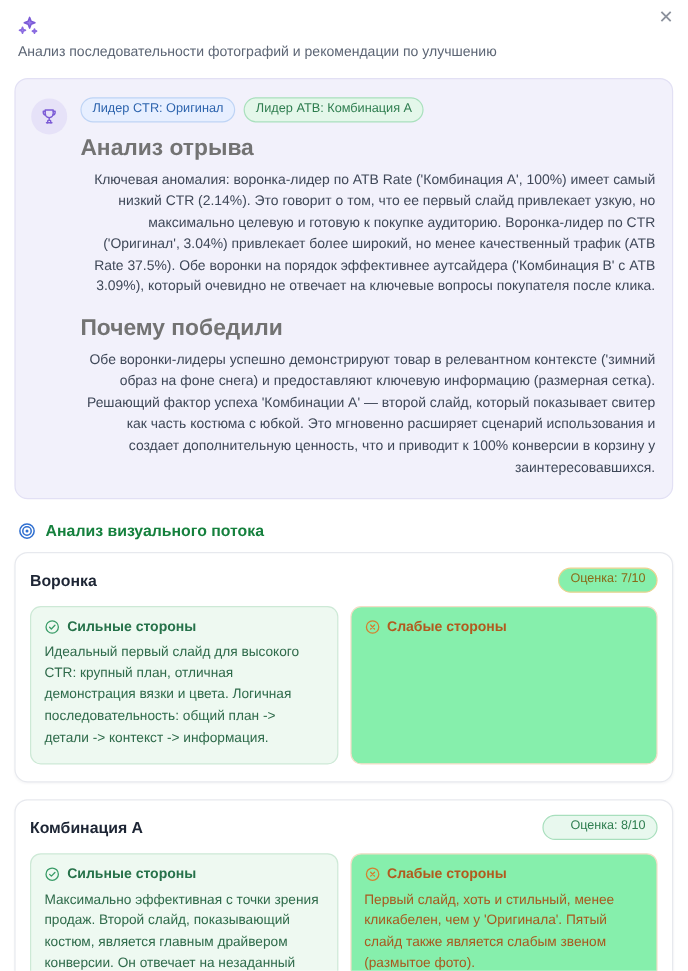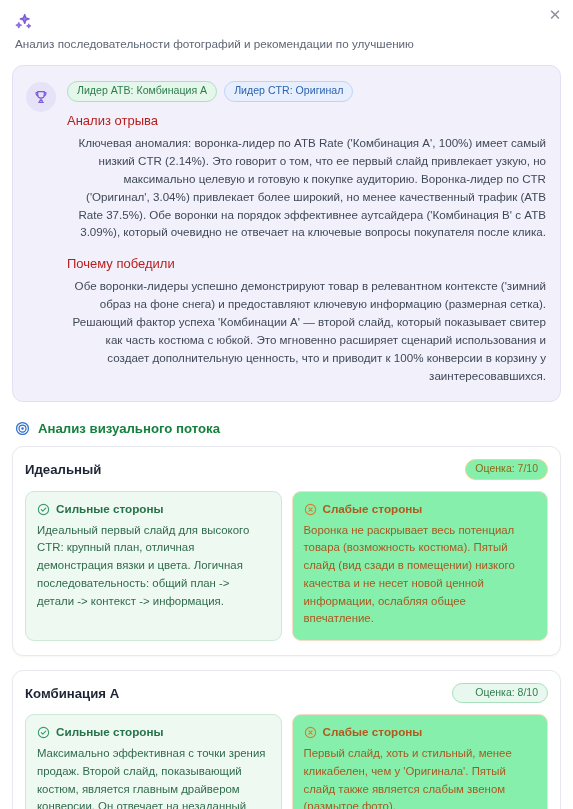--- a/index.html
+++ b/index.html
@@ -44,21 +44,21 @@
   .trophy-icon { width: 16px; height: 16px; display: block; }
   .insight-body { flex: 1 1 auto; min-width: 0; }
   .badge-row { display: flex; gap: 7px; margin: 1px 0 11px 0; flex-wrap: wrap; }
   .pill {
     font-size: 10.6px; padding: 3px 9px 4px 9px; border-radius: 999px;
     white-space: nowrap; line-height: 1.1;
   }
   .pill.blue  { background: #e7efff; border: 1px solid #bed4f5; color: #2c63ad; }
   .pill.green { background: #e4f7ea; border: 1px solid #a9e0bd; color: #2e7d4f; }
 
-  .insight-h { font-size: 13px; font-weight: normal; color: #b91c1c; margin: 0 0 6px 0; }
+  .insight-h { font-size: 19px; font-weight: bold; color: #737373; margin: 0 0 6px 0; }
   .insight-h.second { margin-top: 15px; }
   .insight-p {
     font-size: 11.6px; line-height: 1.55; color: #3f4858; margin: 0;
     text-align: right;
   }
 
   
   .section-head { display: flex; align-items: center; gap: 8px; margin: 19px 0 10px 3px; }
   .target-icon { width: 15px; height: 15px; display: block; flex: none; }
   .section-title { font-size: 13.2px; font-weight: bold; color: #15803d; }
@@ -118,22 +118,22 @@
           <path d="M17 5.5h2.4v1.6a3.2 3.2 0 0 1-2.9 3.1"></path>
           <path d="M12 13.5V17"></path>
           <path d="M8.6 20h6.8"></path>
           <path d="M9.8 20l.6-3h3.2l.6 3"></path>
         </svg>
       </span>
     </div>
 
     <div class="insight-body">
       <div class="badge-row">
+        <span class="pill blue">Лидер CTR: Оригинал</span>
         <span class="pill green">Лидер ATB: Комбинация А</span>
-        <span class="pill blue">Лидер CTR: Оригинал</span>
       </div>
 
       <h3 class="insight-h">Анализ отрыва</h3>
       <p class="insight-p">Ключевая аномалия: воронка-лидер по ATB Rate ('Комбинация А', 100%) имеет самый низкий CTR (2.14%). Это говорит о том, что ее первый слайд привлекает узкую, но максимально целевую и готовую к покупке аудиторию. Воронка-лидер по CTR ('Оригинал', 3.04%) привлекает более широкий, но менее качественный трафик (ATB Rate 37.5%). Обе воронки на порядок эффективнее аутсайдера ('Комбинация B' с ATB 3.09%), который очевидно не отвечает на ключевые вопросы покупателя после клика.</p>
 
       <h3 class="insight-h second">Почему победили</h3>
       <p class="insight-p">Обе воронки-лидеры успешно демонстрируют товар в релевантном контексте ('зимний образ на фоне снега) и предоставляют ключевую информацию (размерная сетка). Решающий фактор успеха 'Комбинации А' — второй слайд, который показывает свитер как часть костюма с юбкой. Это мгновенно расширяет сценарий использования и создает дополнительную ценность, что и приводит к 100% конверсии в корзину у заинтересовавшихся.</p>
     </div>
   </div>
 
@@ -143,21 +143,21 @@
         <circle cx="12" cy="12" r="9.5"></circle>
         <circle cx="12" cy="12" r="5.6"></circle>
         <circle cx="12" cy="12" r="2" fill="#2f6fd0" stroke="none"></circle>
       </svg>
     </span>
     <span class="section-title">Анализ визуального потока</span>
   </div>
 
   <div class="funnel-card">
     <div class="funnel-head">
-      <span class="funnel-name">Идеальный</span>
+      <span class="funnel-name">Воронка</span>
       <span class="score amber">Оценка: 7/10</span>
     </div>
     <div class="cols">
       <div class="col pro">
         <div class="col-head">
           <span class="ico">
             <svg viewBox="0 0 24 24" width="13" height="13" fill="none" stroke="#3a9c68" stroke-width="2" stroke-linecap="round" stroke-linejoin="round">
               <circle cx="12" cy="12" r="9.5"></circle>
                 <path d="M8 12.3l2.7 2.7L16.2 9.4"></path>
             </svg>
@@ -169,21 +169,20 @@
       <div class="col con">
         <div class="col-head">
           <span class="ico">
             <svg viewBox="0 0 24 24" width="13" height="13" fill="none" stroke="#d4802f" stroke-width="2" stroke-linecap="round" stroke-linejoin="round">
               <circle cx="12" cy="12" r="9.5"></circle>
                 <path d="M9 9l6 6M15 9l-6 6"></path>
             </svg>
           </span>
           <span class="col-title">Слабые стороны</span>
         </div>
-        <p class="col-text">Воронка не раскрывает весь потенциал товара (возможность костюма). Пятый слайд (вид сзади в помещении) низкого качества и не несет новой ценной информации, ослабляя общее впечатление.</p>
       </div>
     </div>
   </div>
 
   <div class="funnel-card">
     <div class="funnel-head">
       <span class="funnel-name">Комбинация А</span>
       <span class="score green">Оценка: 8/10</span>
     </div>
     <div class="cols">

